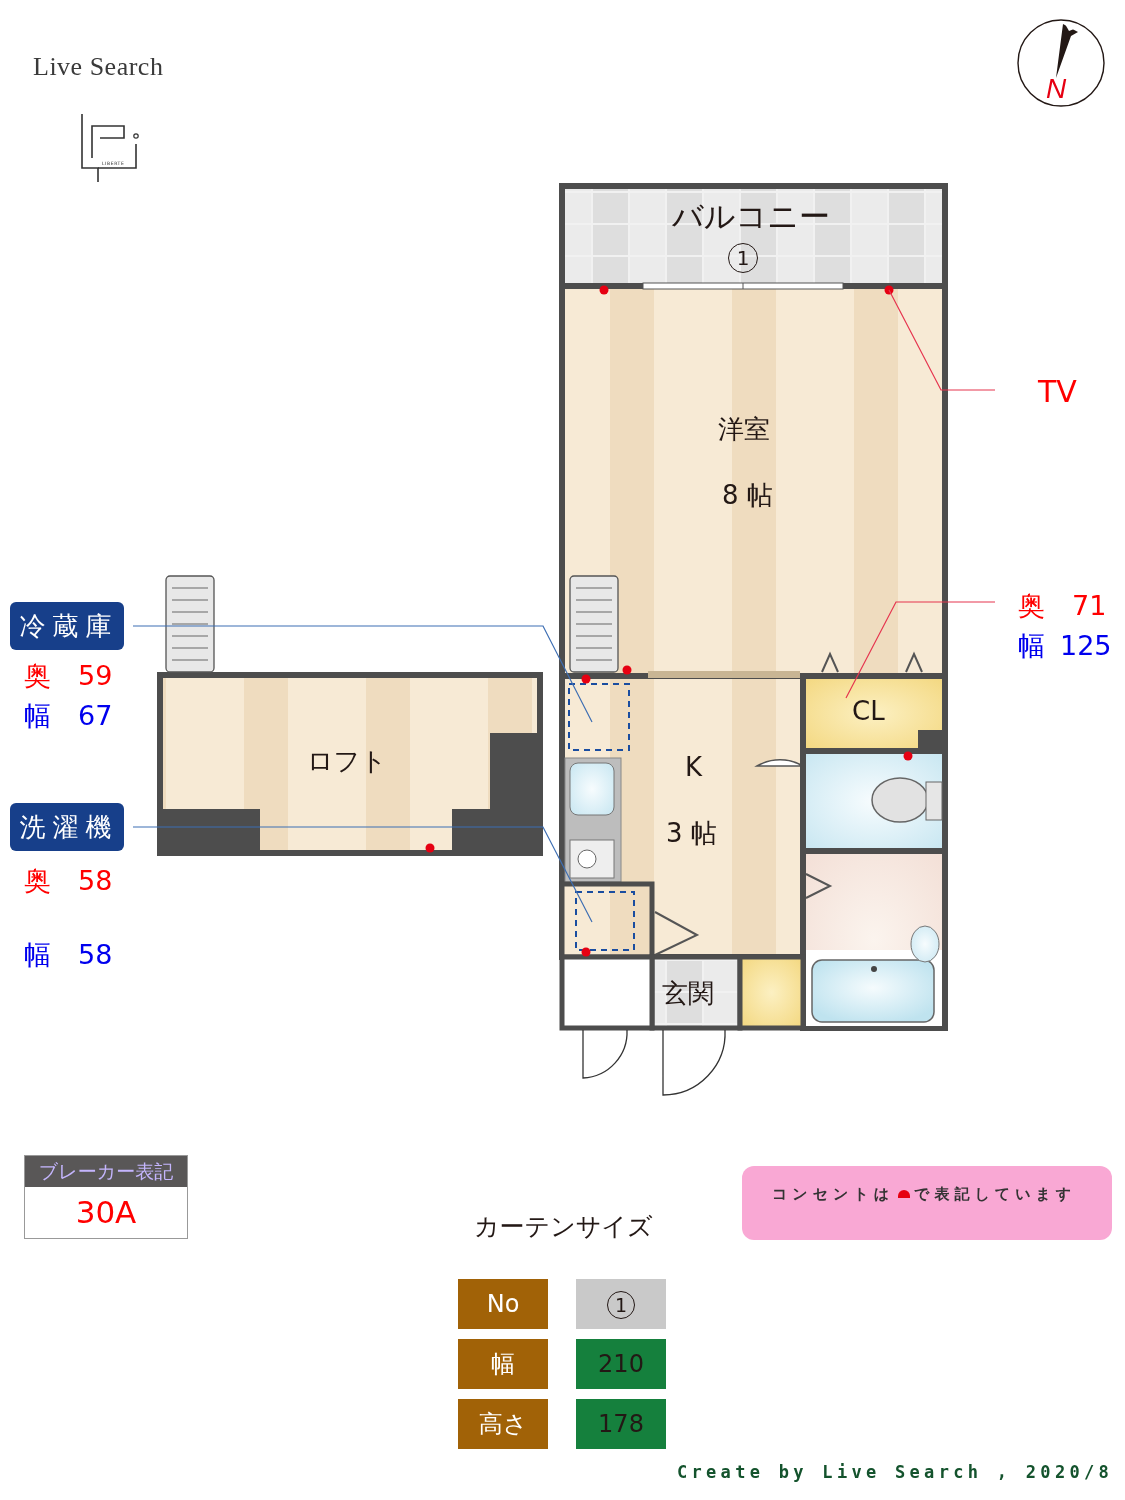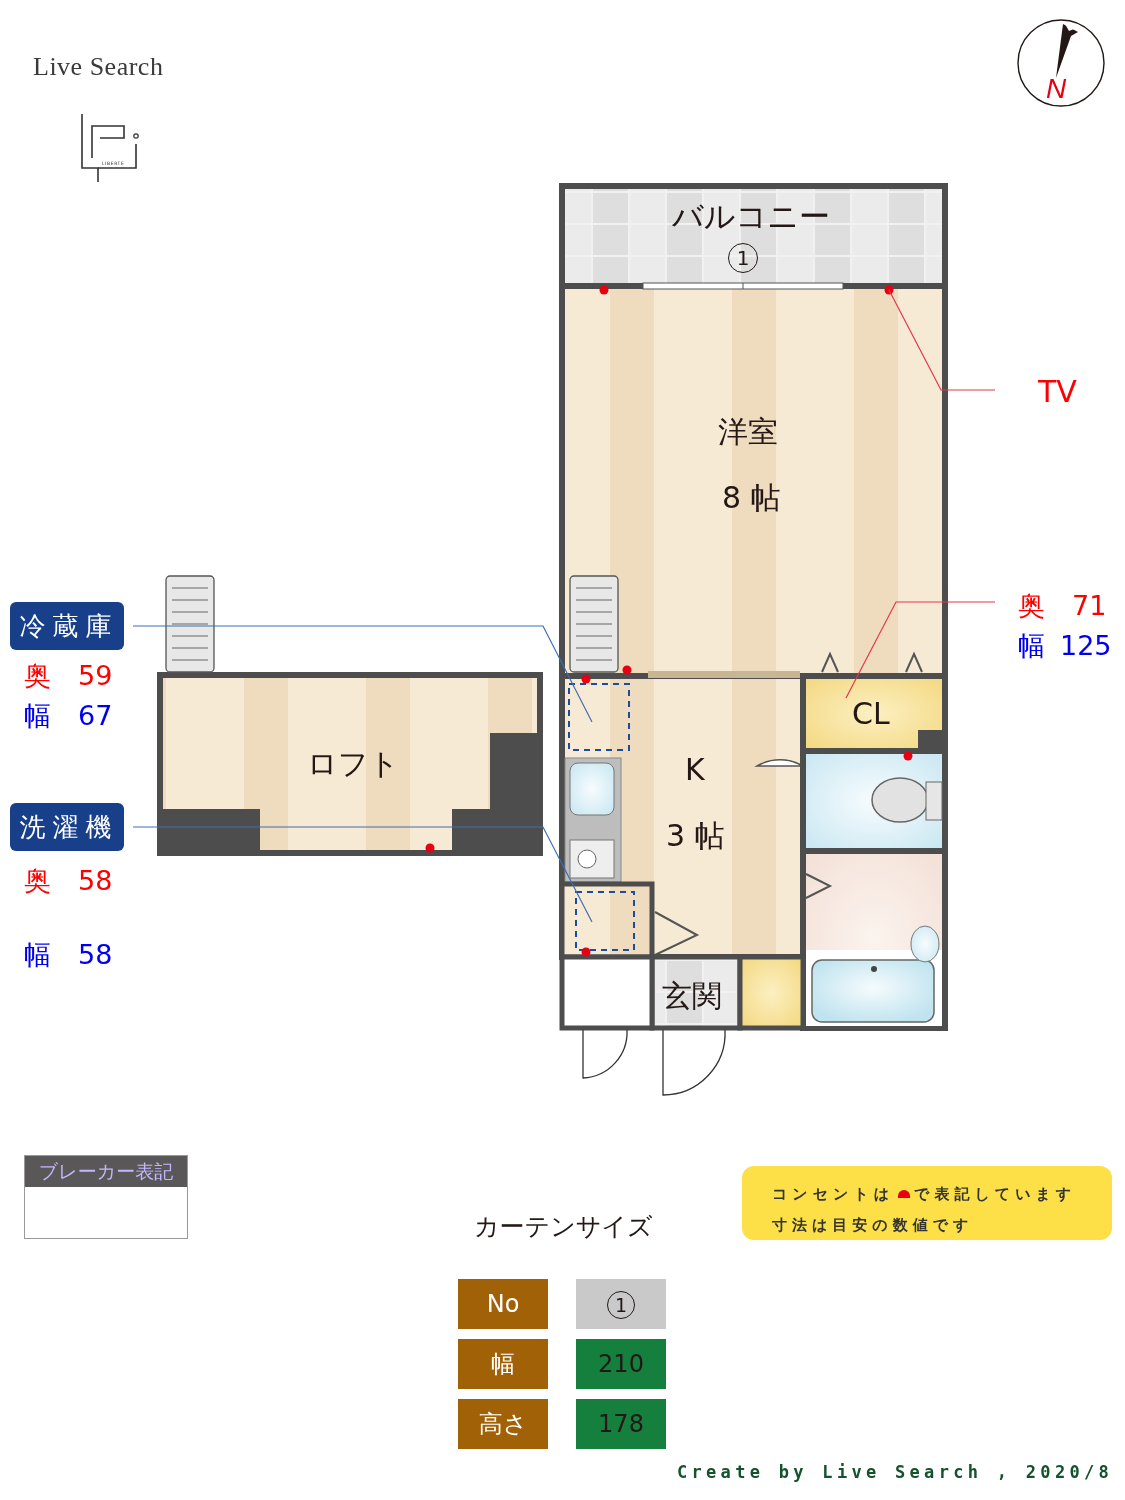--- a/index.html
+++ b/index.html
@@ -4,35 +4,35 @@
 <style>
   html, body { margin: 0; padding: 0; background: #ffffff; }
   body { width: 1125px; height: 1500px; position: relative; overflow: hidden;
          font-family: "DejaVu Sans", "Liberation Sans", sans-serif; color: #231815; }
   .abs { position: absolute; }
   .brand { left: 33px; top: 52px; font-family: "Liberation Serif", "DejaVu Serif", serif;
            font-size: 26px; color: #3a3a3a; letter-spacing: 0.5px; }
   .logo { left: 78px; top: 110px; width: 64px; height: 74px; }
   .compass { left: 1016px; top: 18px; width: 90px; height: 90px; }
   svg.plan { position: absolute; left: 0; top: 0; width: 1125px; height: 1150px; }
-  .room-label { position: absolute; font-size: 30px; color: #231815; text-align: center; white-space: nowrap; }
+  .room-label { position: absolute; font-size: 26px; color: #231815; text-align: center; white-space: nowrap; }
   .tag { position: absolute; background: #173f8a; color: #fff; border-radius: 6px;
          font-size: 26px; letter-spacing: 7px; text-align: center; line-height: 48px;
          width: 114px; height: 48px; padding-left: 4px; box-sizing: border-box; }
   .dim { position: absolute; font-size: 27px; white-space: nowrap; }
   .dim .k { display: inline-block; width: 54px; }
   .red { color: #ff0000; }
   .blue { color: #0000ee; }
   .tv { position: absolute; left: 1038px; top: 374px; font-size: 30px; color: #ff0000; }
   .breaker { position: absolute; left: 24px; top: 1155px; width: 164px; height: 84px;
              border: 1px solid #999; box-sizing: border-box; }
   .breaker .hd { background: #595757; color: #c4b5fd; font-size: 19px; text-align: center; height: 31px; line-height: 31px; }
   .breaker .val { color: #ff0000; font-size: 31px; text-align: center; line-height: 50px; }
   .note { position: absolute; left: 742px; top: 1166px; width: 370px; height: 74px;
-          background: #fde047; border-radius: 12px; font-size: 15px; font-weight: bold;
+          background: #f9a8d4; border-radius: 12px; font-size: 15px; font-weight: bold;
           color: #333; letter-spacing: 5px; box-sizing: border-box; padding: 13px 0 0 30px; line-height: 31px; }
   .note .dot { display: inline-block; width: 12px; height: 8px; background: #e60012;
                border-radius: 7px 7px 0 0; margin: 0 4px; vertical-align: 1px; }
   .curtain-title { position: absolute; left: 474px; top: 1210px; font-size: 25px; color: #231815; }
   .ct-row { position: absolute; left: 458px; width: 210px; height: 50px; }
   .ct-key { position: absolute; left: 0; top: 0; width: 90px; height: 50px; background: #a16207;
             color: #fff; font-size: 24px; text-align: center; line-height: 50px; }
   .ct-val { position: absolute; left: 118px; top: 0; width: 90px; height: 50px; background: #15803d;
             color: #231815; font-size: 24px; text-align: center; line-height: 50px; }
   .ct-val.head { background: #c9c9c9; }
@@ -205,25 +205,25 @@
 <div class="tag" style="left:10px;top:803px;">洗濯機</div>
 <div class="dim red" style="left:24px;top:863px;">
   <span class="k">奥</span><span>58</span>
 </div>
 <div class="dim blue" style="left:24px;top:903px;margin-top:34px;">
   <span class="k">幅</span><span>58</span>
 </div>
 
 <div class="breaker">
   <div class="hd">ブレーカー表記</div>
+  <div class="val">30A</div>
 </div>
 
 <div class="note">
   <div><span>コンセントは</span><span class="dot"></span><span>で表記しています</span></div>
-  <div>寸法は目安の数値です</div>
 </div>
 
 <div class="curtain-title">カーテンサイズ</div>
 <div class="ct-row" style="top:1279px;">
   <div class="ct-key">No</div>
   <div class="ct-val head"><span class="circ" style="width:26px;height:26px;line-height:26px;font-size:19px;">1</span></div>
 </div>
 <div class="ct-row" style="top:1339px;">
   <div class="ct-key">幅</div>
   <div class="ct-val">210</div>

